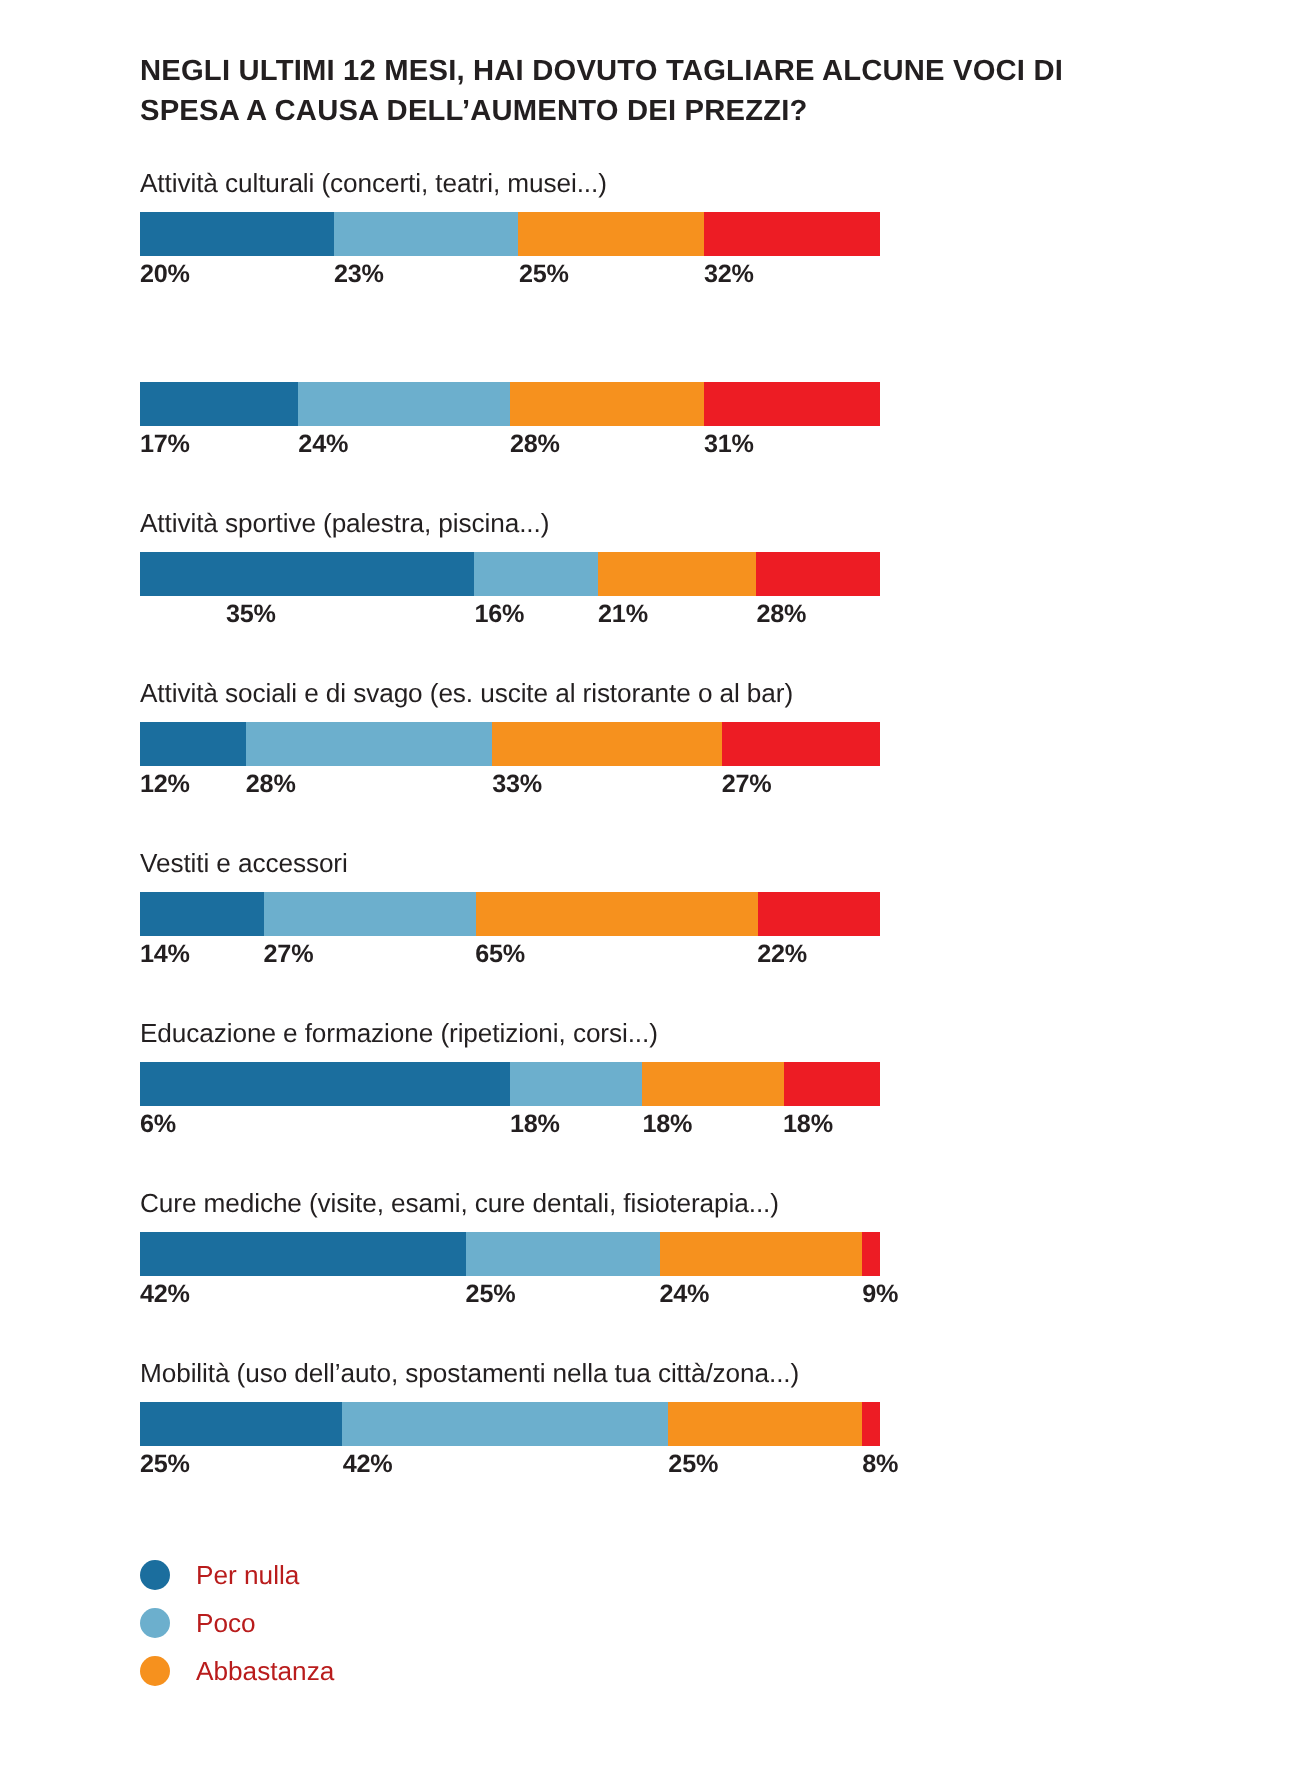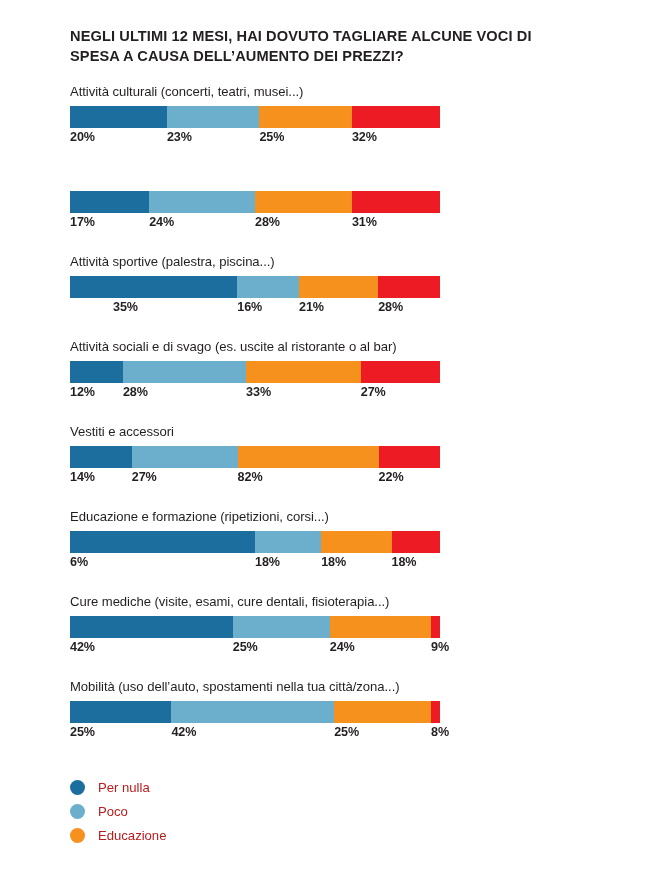--- a/index.html
+++ b/index.html
@@ -197,21 +197,21 @@
         <div class="group-label">Vestiti e accessori</div>
         <div class="bar-track">
           <div class="seg" title="Per nulla 14%" style="width: 16.7%; background: rgb(27, 110, 158);"></div>
           <div class="seg" title="Poco 27%" style="width: 28.6%; background: rgb(108, 175, 205);"></div>
           <div class="seg" title="Abbastanza 37%" style="width: 38.1%; background: rgb(246, 145, 30);"></div>
           <div class="seg" title="Molto 22%" style="width: 16.6%; background: rgb(237, 28, 36);"></div>
         </div>
         <div class="value-row">
           <div class="value-label" style="left: 0%;">14%</div>
           <div class="value-label" style="left: 16.7%;">27%</div>
-          <div class="value-label" style="left: 45.3%;">82%</div>
+          <div class="value-label" style="left: 45.3%;">65%</div>
           <div class="value-label" style="left: 83.4%;">22%</div>
         </div>
       </div>
       <div class="bar-group">
         <div class="group-label">Educazione e formazione (ripetizioni, corsi...)</div>
         <div class="bar-track">
           <div class="seg" title="Per nulla 46%" style="width: 50%; background: rgb(27, 110, 158);"></div>
           <div class="seg" title="Poco 18%" style="width: 17.9%; background: rgb(108, 175, 205);"></div>
           <div class="seg" title="Abbastanza 18%" style="width: 19%; background: rgb(246, 145, 30);"></div>
           <div class="seg" title="Molto 18%" style="width: 13.1%; background: rgb(237, 28, 36);"></div>
@@ -259,17 +259,17 @@
       <div class="legend-item">
         <span class="legend-swatch" style="background: rgb(27, 110, 158);"></span>
         <span class="legend-text">Per nulla</span>
       </div>
       <div class="legend-item">
         <span class="legend-swatch" style="background: rgb(108, 175, 205);"></span>
         <span class="legend-text">Poco</span>
       </div>
       <div class="legend-item">
         <span class="legend-swatch" style="background: rgb(246, 145, 30);"></span>
-        <span class="legend-text">Educazione</span>
+        <span class="legend-text">Abbastanza</span>
       </div>
     </div>
 
 </div>
 
 </body></html>

